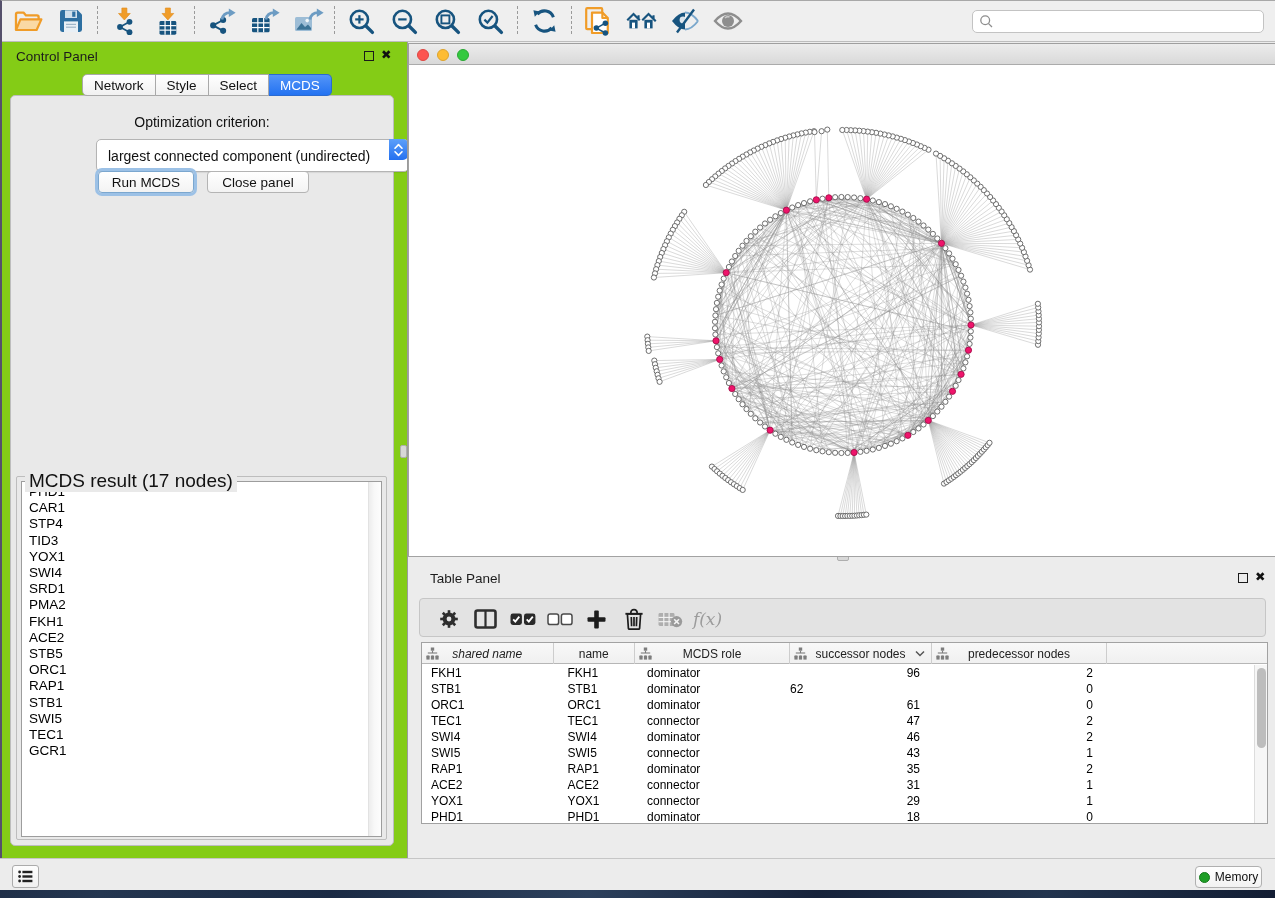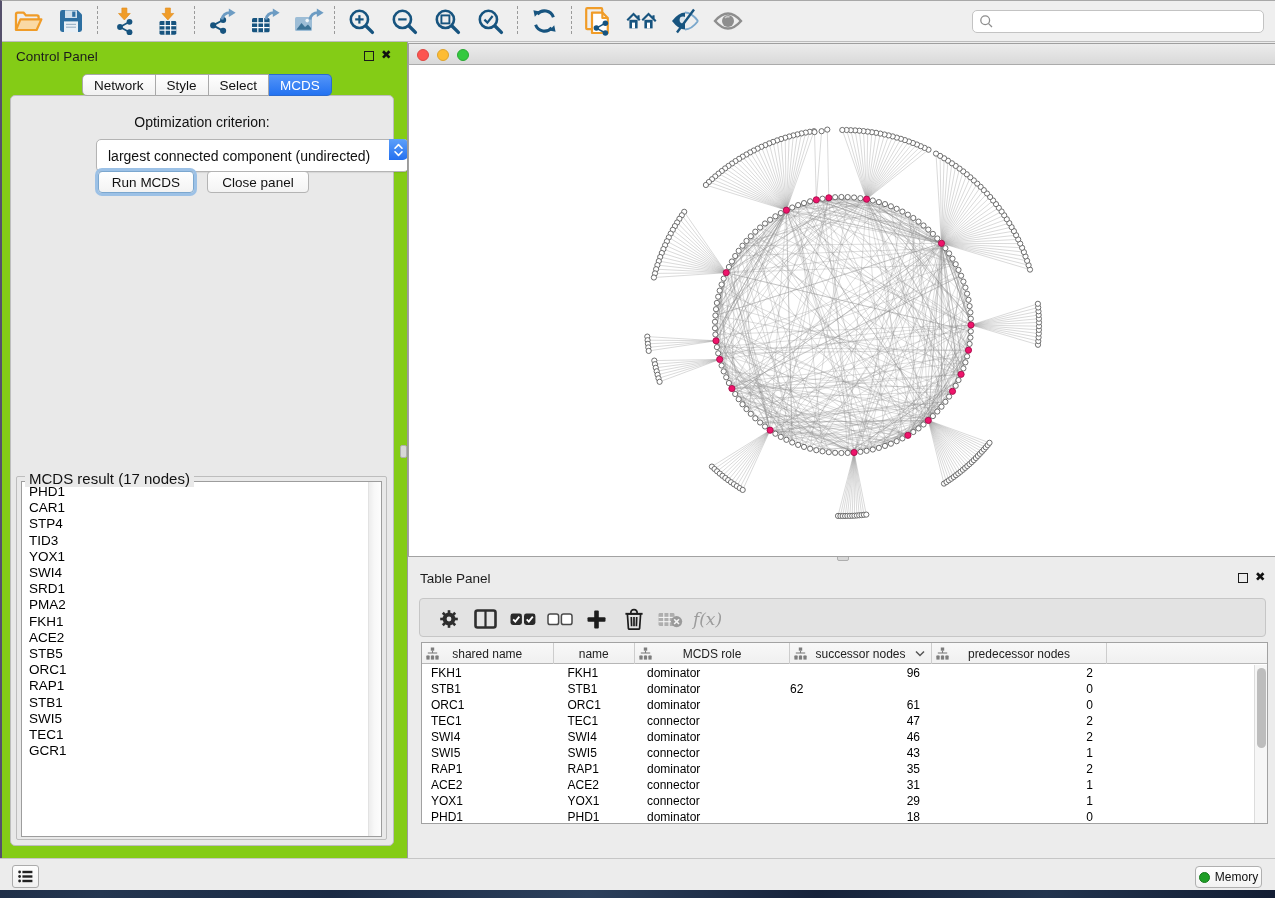--- a/index.html
+++ b/index.html
@@ -47,21 +47,21 @@
     background:linear-gradient(#5da0fa,#2470f0); display:flex; flex-direction:column; align-items:center; justify-content:center; }
   .combo-step svg { display:block; }
   .pbtn { position:absolute; height:22px; background:linear-gradient(#ffffff,#f3f3f3); border:1px solid #b4b4b4;
     border-radius:4px; font-size:13.5px; color:#111; display:flex; align-items:center; justify-content:center; }
   .btn-run { left:87px; top:75px; width:96px; box-shadow:0 0 0 3px #9cc1e6; border-color:#7ba7cf; }
   .btn-close { left:196px; top:75px; width:102px; }
 
   .groupbox { position:absolute; left:5px; top:374px; width:371px; height:371px; }
   .groupbox .gb-border { position:absolute; left:0; top:6px; width:100%; height:364px;
     border:1px solid #bdbdbd; border-radius:2px; }
-  .gb-legend { position:absolute; left:9px; top:0; background:#e9e9e9; padding:0 4px; font-size:15px; color:#111; z-index:2; }
+  .gb-legend { position:absolute; left:9px; top:0; background:#e9e9e9; padding:0 4px; font-size:19px; color:#111; z-index:2; }
   .mcds-list { position:absolute; left:5px; top:11px; width:361px; height:356px; background:#fff;
     border:1px solid #9d9d9d; overflow:hidden; }
   .mcds-list .items { position:absolute; left:7px; top:2px; font-size:13.5px; line-height:16.2px; color:#000; }
   .list-scroll { position:absolute; right:0; top:0; width:13px; height:100%;
     background:linear-gradient(90deg,#ededed,#f8f8f8 45%,#fdfdfd); border-left:1px solid #e2e2e2; }
 
   
   .vsplit { position:absolute; left:405px; top:41px; width:1px; height:817px; background:#9b9b9b; }
   .vsplit-handle { position:absolute; left:398px; top:444px; width:7px; height:13px; background:#d8d8d8;
     border:1px solid #aeaeae; border-radius:2px; }
@@ -76,21 +76,21 @@
   .tl-red { left:8px; background:#fc5550; border:1px solid #dd4743; }
   .tl-yellow { left:28px; background:#fdbc33; border:1px solid #dda32c; }
   .tl-green { left:48px; background:#34c93f; border:1px solid #2aa834; }
   .net-title { position:absolute; left:360px; top:3px; width:290px; text-align:center; font-size:14px; color:#222; }
   .net-canvas { position:absolute; left:0; top:22px; width:869px; height:492px; background:#fff;
     border-left:1px solid #a2a2a2; border-right:1px solid #d5d5d5; border-bottom:1px solid #a2a2a2; }
   .net-canvas svg { position:absolute; left:0; top:0; }
 
   
   .tpanel { position:absolute; left:406px; top:560px; width:869px; height:298px; background:#ececec; }
-  .tpanel .panel-title { left:12px; top:10px; }
+  .tpanel .panel-title { left:22px; top:10px; }
   .tpanel .float-ico { left:830px; top:12px; } .tpanel .close-ico { left:847px; top:9px; }
   .ttoolbar { position:absolute; left:11px; top:37px; width:847px; height:39px; background:#e3e3e3;
     border:1px solid #c6c6c6; border-radius:4px; display:flex; align-items:flex-end; padding-left:10px; }
   .tt-btn { width:37px; height:34px; display:flex; align-items:center; justify-content:center; }
   .fx { font-family:"DejaVu Serif", serif; font-style:italic; font-size:17px; color:#9b9b9b; }
 
   .dtable { position:absolute; left:13px; top:81px; width:847px; height:182px; background:#fff; border:1px solid #a2a2a2; }
   .thead { position:absolute; left:0; top:0; width:100%; height:21px; background:linear-gradient(#f8f8f8,#f0f0f0);
     border-bottom:1px solid #b6b6b6; display:flex; }
   .th { position:relative; height:21px; border-right:1px solid #cdcdcd; display:flex; align-items:center; justify-content:center;
@@ -1413,21 +1413,21 @@
           </span>
         </div>
         <div class="tt-btn">
           <span style="display:flex">
             <span class="fx">f(x)</span>
           </span>
         </div>
       </div>
     <div class="dtable">
       <div class="thead" id="thead">
-          <div class="th" style="width: 131.5px;">
+          <div class="th" style="width: 131.5px; font-style: italic;">
             <svg class="tree-ico" width="13" height="13" viewBox="0 0 13 13">
               <g fill="#7d7d7d">
                 <rect x="4.8" y="0.5" width="3.4" height="3.2"></rect>
                 <line x1="6.5" y1="3.7" x2="6.5" y2="6" stroke="#7d7d7d" stroke-width="1.1"></line>
                 <line x1="1.8" y1="6" x2="11.2" y2="6" stroke="#7d7d7d" stroke-width="1.1"></line>
                 <g>
                   <rect x="0.4" y="8.6" width="3.2" height="4"></rect>
                   <rect x="4.9" y="8.6" width="3.2" height="4"></rect>
                   <rect x="9.4" y="8.6" width="3.2" height="4"></rect>
                 </g>

